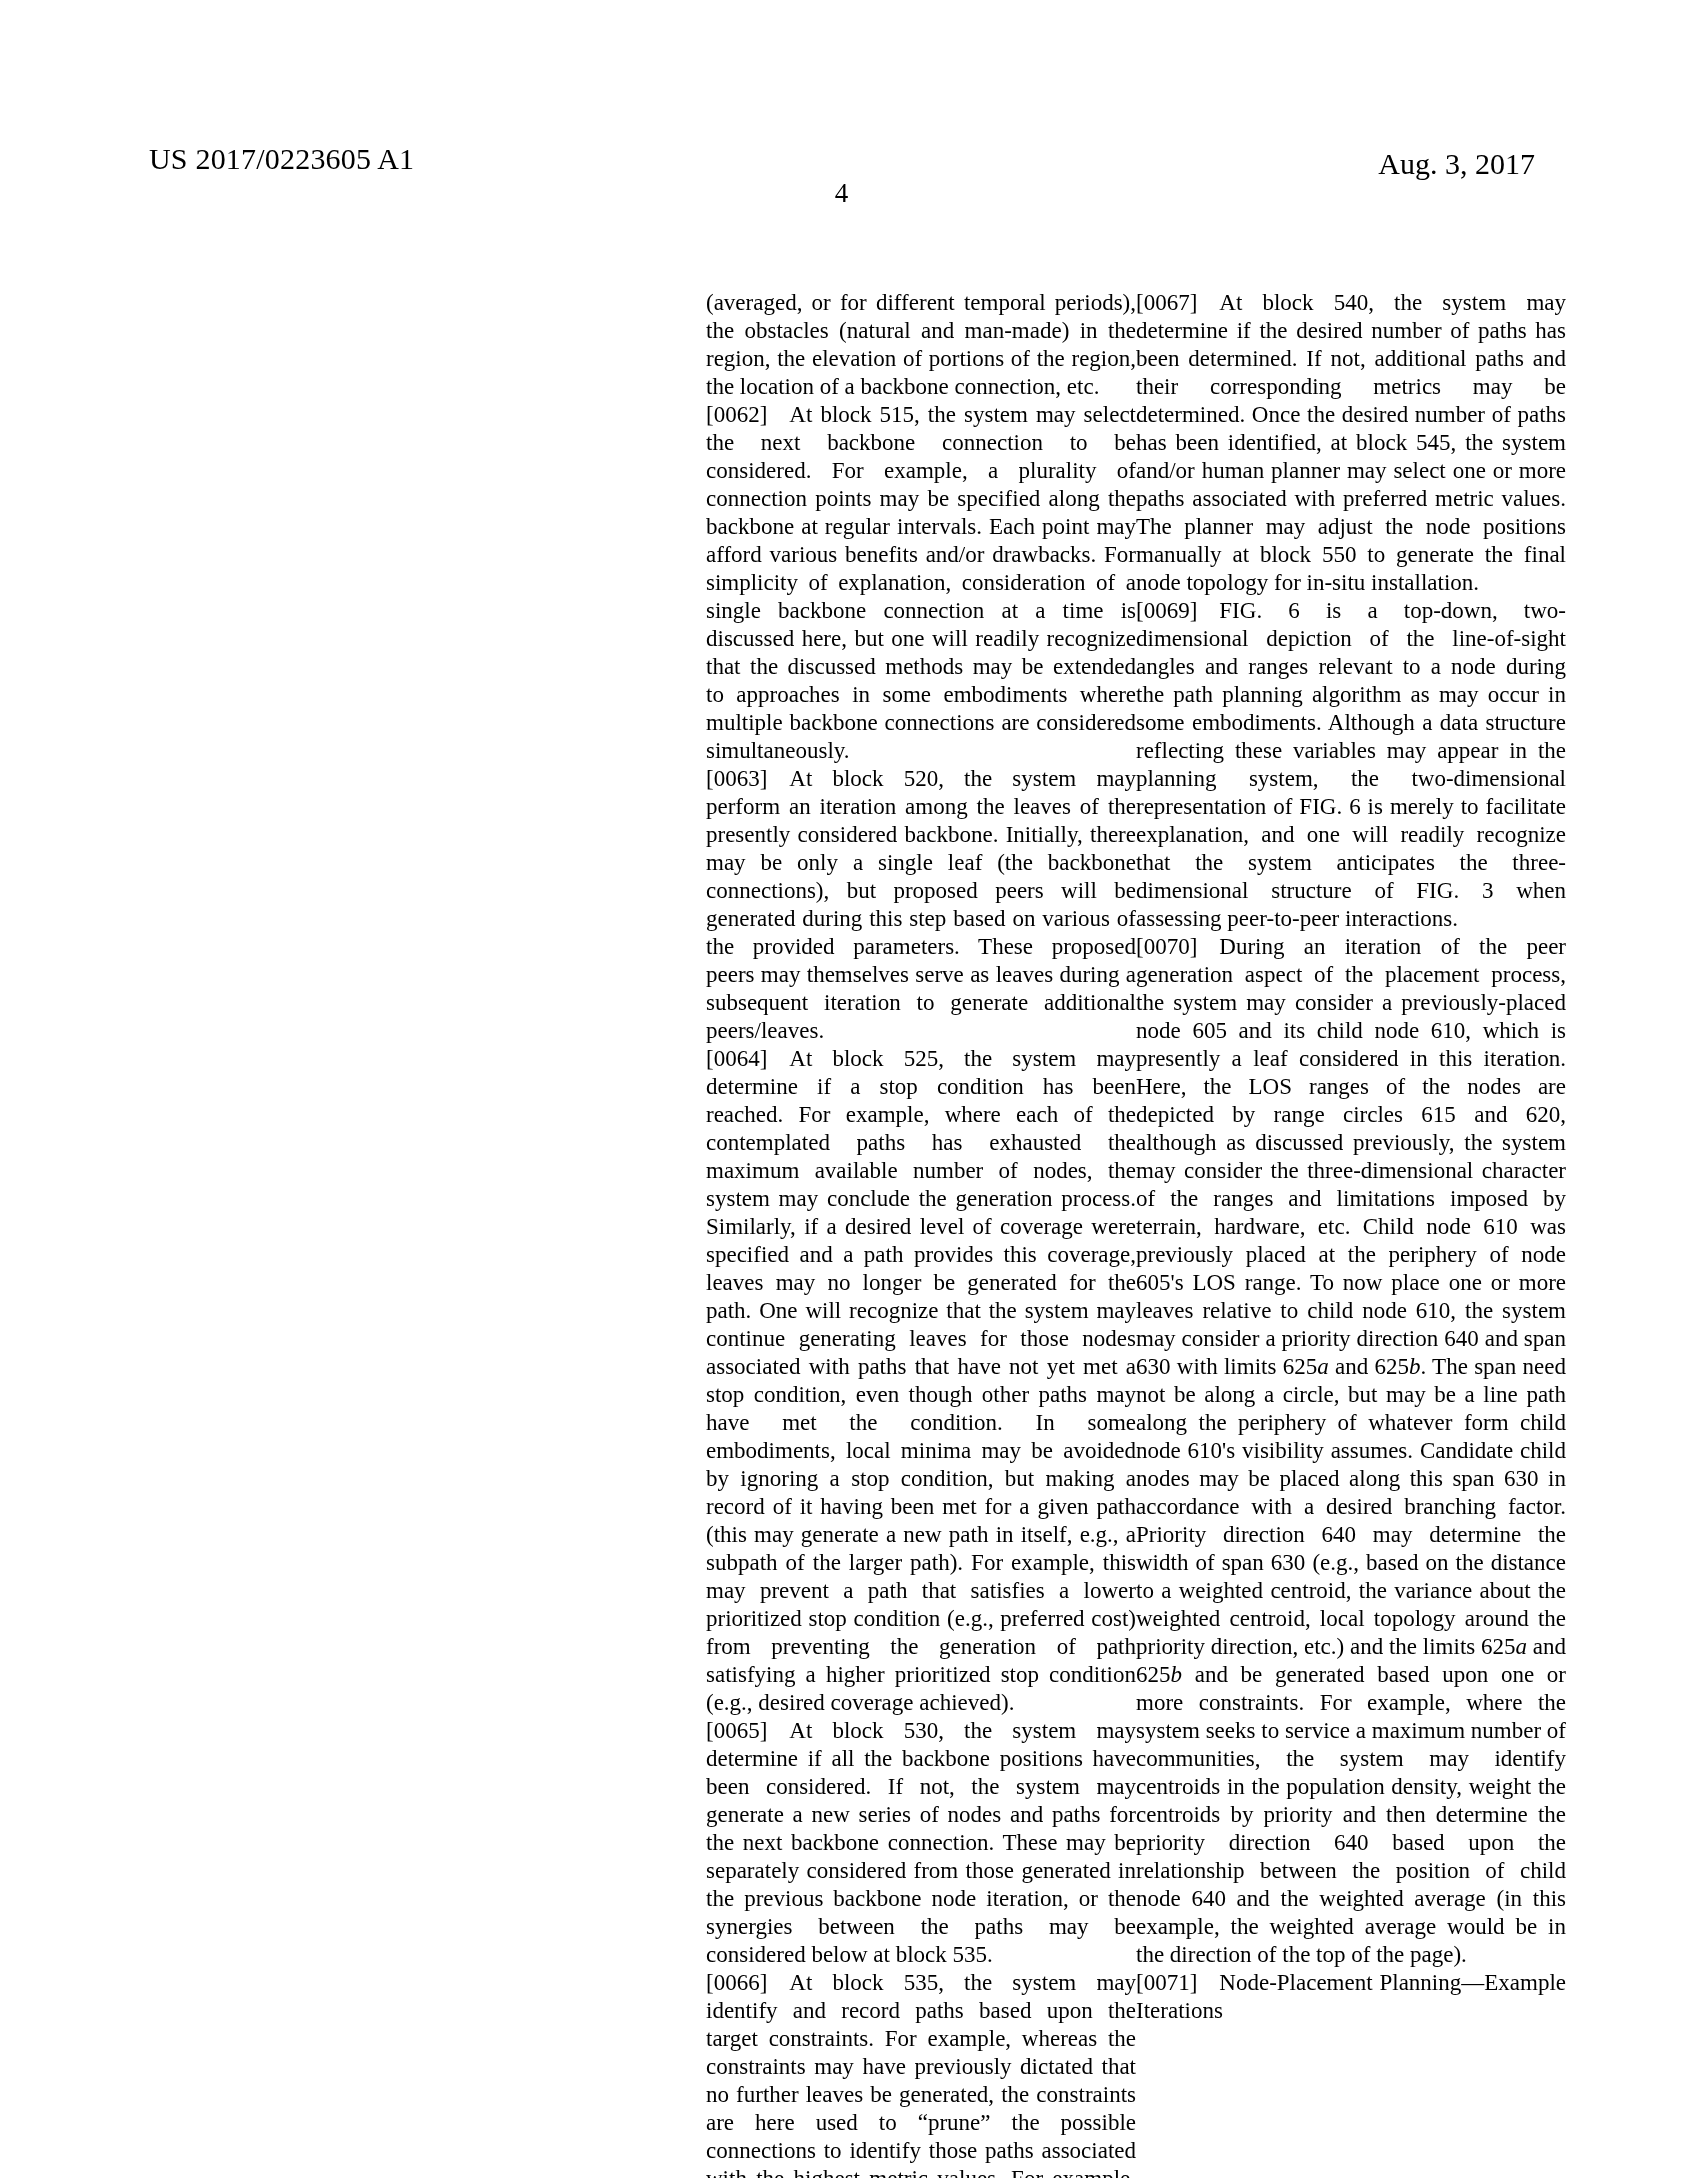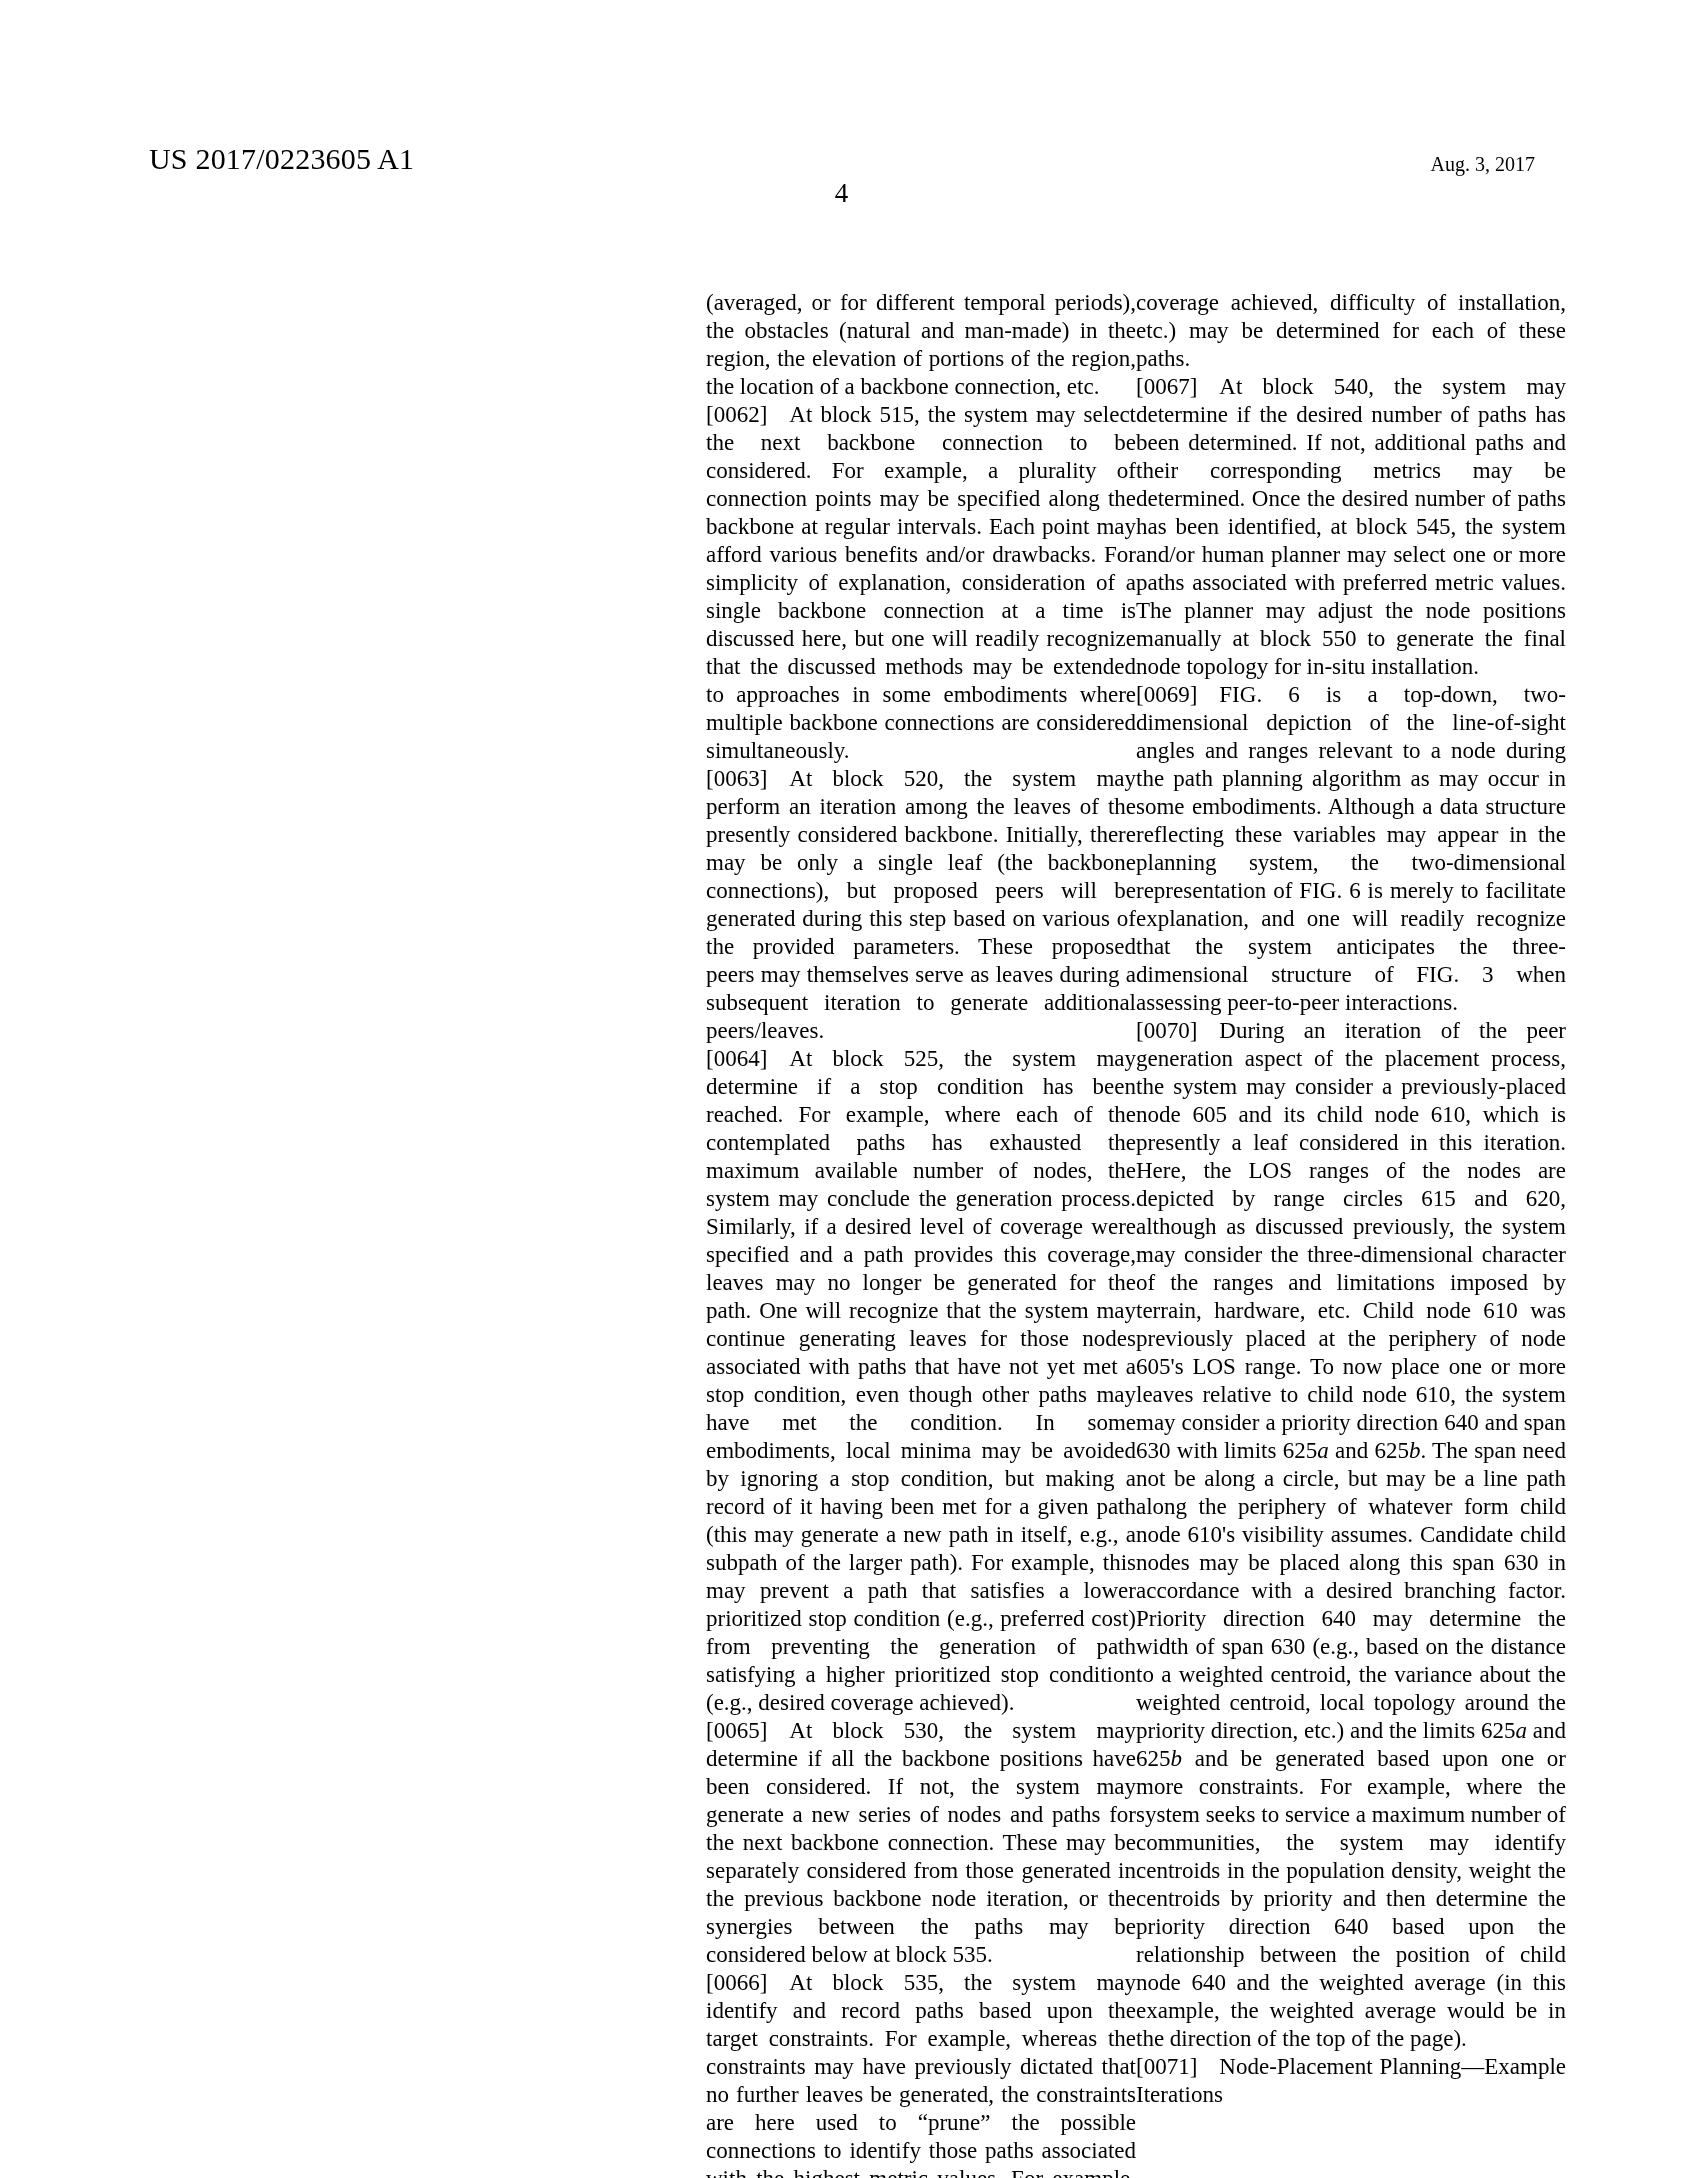--- a/index.html
+++ b/index.html
@@ -37,22 +37,22 @@
     position: absolute;
     left: 0;
     top: 0;
     font-size: 30px;
     letter-spacing: 0.2px;
     white-space: nowrap;
   }
   .runhead .pub-date {
     position: absolute;
     right: 0;
-    top: 11px;
-    font-size: 20px;
+    top: 5px;
+    font-size: 30px;
     white-space: nowrap;
   }
   .page-number {
     position: absolute;
     left: 0;
     top: 178px;
     width: 1683px;
     text-align: center;
     font-size: 27px;
   }
@@ -122,21 +122,20 @@
       <p><span class="para-tag">[0064]</span><span class="gap"></span><span>At block <span class="ref">525</span>, the system may determine if a stop condition has been reached. For example, where each of the contemplated paths has exhausted the maximum available number of nodes, the system may conclude the generation process. Similarly, if a desired level of coverage were specified and a path provides this coverage, leaves may no longer be generated for the path. One will recognize that the system may continue generating leaves for those nodes associated with paths that have not yet met a stop condition, even though other paths may have met the condition. In some embodiments, local minima may be avoided by ignoring a stop condition, but making a record of it having been met for a given path (this may generate a new path in itself, e.g., a subpath of the larger path). For example, this may prevent a path that satisfies a lower prioritized stop condition (e.g., preferred cost) from preventing the generation of path satisfying a higher prioritized stop condition (e.g., desired coverage achieved).</span></p>
 
       <p><span class="para-tag">[0065]</span><span class="gap"></span><span>At block <span class="ref">530</span>, the system may determine if all the backbone positions have been considered. If not, the system may generate a new series of nodes and paths for the next backbone connection. These may be separately considered from those generated in the previous backbone node iteration, or the synergies between the paths may be considered below at block <span class="ref">535</span>.</span></p>
 
       <p><span class="para-tag">[0066]</span><span class="gap"></span><span>At block <span class="ref">535</span>, the system may identify and record paths based upon the target constraints. For example, whereas the constraints may have previously dictated that no further leaves be generated, the constraints are here used to “prune” the possible connections to identify those paths associated with the highest metric values. For example, for a tree with a branching factor of 3, wherein 5 iterations were performed, there may be as many as 364 nodes (1+3+9+27+81+243) to consider (this is merely an example and many more than 5 iterations may be performed, and a different branching factor than 3 may be used, in some embodiments). Of these 364 nodes, 243 nodes may be leaves (the remaining nodes being intermediate nodes to the backbone). For each of these 243 leaves, there may be one or more possible paths (based upon the LOS limitations for neighboring nodes) to the backbone. There may also be many subpaths from the intermediate nodes to the backbone. Metric determinations based on the constraints (e.g., cost,</span></p>
 
     </div>
 
     <div class="col" id="col-right">
 
-      <p><span>coverage achieved, difficulty of installation, etc.) may be determined for each of these paths.</span></p>
 
       <p><span class="para-tag">[0067]</span><span class="gap"></span><span>At block <span class="ref">540</span>, the system may determine if the desired number of paths has been determined. If not, additional paths and their corresponding metrics may be determined. Once the desired number of paths has been identified, at block <span class="ref">545</span>, the system and/or human planner may select one or more paths associated with preferred metric values. The planner may adjust the node positions manually at block <span class="ref">550</span> to generate the final node topology for in-situ installation.</span></p>
 
 
       <p><span class="para-tag">[0069]</span><span class="gap"></span><span>FIG. <span class="ref">6</span> is a top-down, two-dimensional depiction of the line-of-sight angles and ranges relevant to a node during the path planning algorithm as may occur in some embodiments. Although a data structure reflecting these variables may appear in the planning system, the two-dimensional representation of FIG. <span class="ref">6</span> is merely to facilitate explanation, and one will readily recognize that the system anticipates the three-dimensional structure of FIG. <span class="ref">3</span> when assessing peer-to-peer interactions.</span></p>
 
       <p><span class="para-tag">[0070]</span><span class="gap"></span><span>During an iteration of the peer generation aspect of the placement process, the system may consider a previously-placed node <span class="ref">605</span> and its child node <span class="ref">610</span>, which is presently a leaf considered in this iteration. Here, the LOS ranges of the nodes are depicted by range circles <span class="ref">615</span> and <span class="ref">620</span>, although as discussed previously, the system may consider the three-dimensional character of the ranges and limitations imposed by terrain, hardware, etc. Child node <span class="ref">610</span> was previously placed at the periphery of node <span class="ref">605</span>'s LOS range. To now place one or more leaves relative to child node <span class="ref">610</span>, the system may consider a priority direction <span class="ref">640</span> and span <span class="ref">630</span> with limits <span class="ref">625<span class="it">a</span></span> and <span class="ref">625<span class="it">b</span></span>. The span need not be along a circle, but may be a line path along the periphery of whatever form child node <span class="ref">610</span>'s visibility assumes. Candidate child nodes may be placed along this span <span class="ref">630</span> in accordance with a desired branching factor. Priority direction <span class="ref">640</span> may determine the width of span <span class="ref">630</span> (e.g., based on the distance to a weighted centroid, the variance about the weighted centroid, local topology around the priority direction, etc.) and the limits <span class="ref">625<span class="it">a</span></span> and <span class="ref">625<span class="it">b</span></span> and be generated based upon one or more constraints. For example, where the system seeks to service a maximum number of communities, the system may identify centroids in the population density, weight the centroids by priority and then determine the priority direction <span class="ref">640</span> based upon the relationship between the position of child node <span class="ref">640</span> and the weighted average (in this example, the weighted average would be in the direction of the top of the page).</span></p>
 
       <p><span class="para-tag">[0071]</span><span class="gap"></span><span>Node-Placement Planning—Example Iterations</span></p>
 

